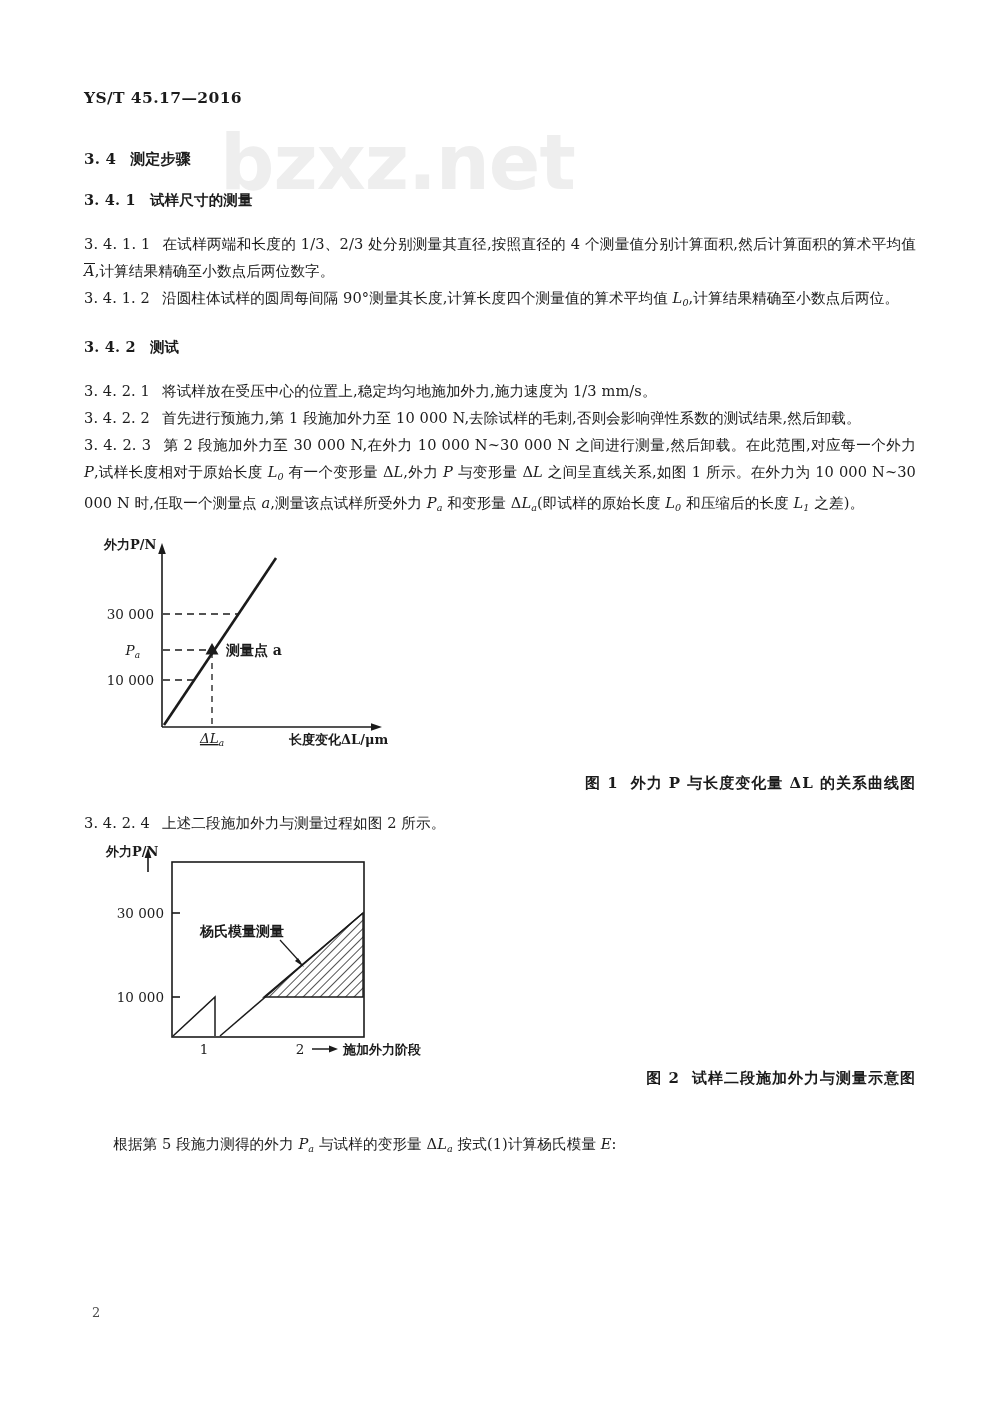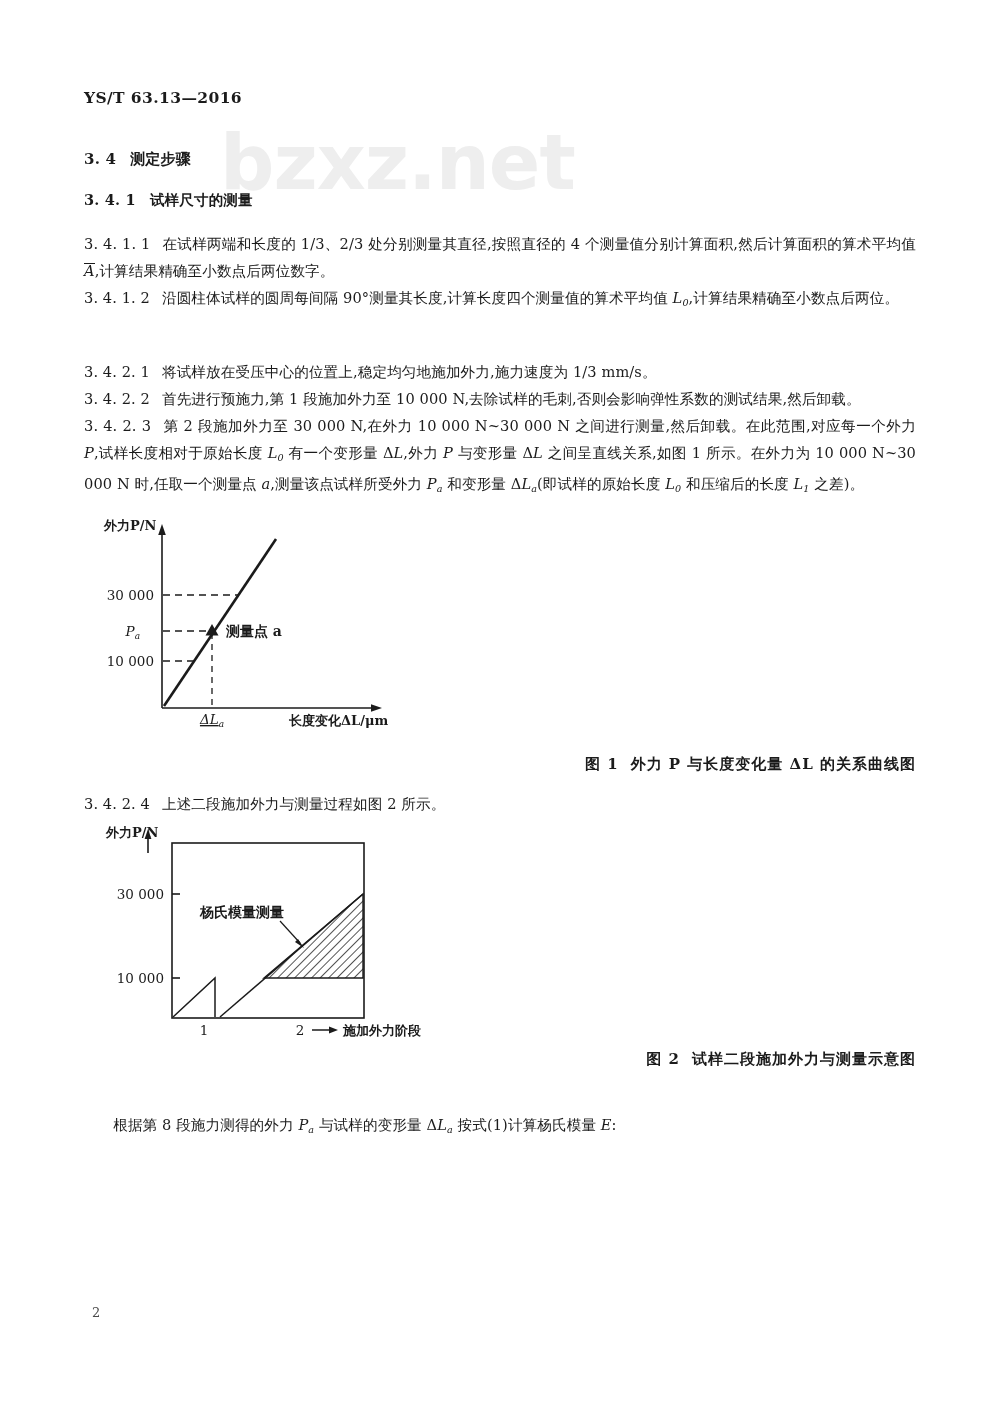--- a/index.html
+++ b/index.html
@@ -124,21 +124,21 @@
   .ticklab { font-size: 13.5px; }
   .itallab { font-size: 13.5px; font-style: italic; }
 </style>
 </head>
 <body>
 
 <div class="page">
 
   <div class="watermark">bzxz.net</div>
 
-  <div class="header">YS/T 63.13—2016</div>
+  <div class="header">YS/T 45.17—2016</div>
 
   <div class="content">
 
     <div class="h2">
       <span class="num">3. 4</span><span>测定步骤</span>
     </div>
 
     <div class="sp-a"></div>
 
     <div class="h3">
@@ -150,20 +150,23 @@
     <p class="para" style="margin:0;">
       <span class="num">3. 4. 1. 1</span><span>在试样两端和长度的 1/3、2/3 处分别测量其直径,按照直径的 4 个测量值分别计算面积,然后计算面积的算术平均值 </span><span class="ovl">A</span><span>,计算结果精确至小数点后两位数字。</span>
     </p>
 
     <p class="para" style="margin:0;">
       <span class="num">3. 4. 1. 2</span><span>沿圆柱体试样的圆周每间隔 90°测量其长度,计算长度四个测量值的算术平均值 </span><i class="v">L</i><sub class="s">0</sub><span>,计算结果精确至小数点后两位。</span>
     </p>
 
     <div class="sp-a"></div>
 
+    <div class="h3">
+      <span class="num">3. 4. 2</span><span>测试</span>
+    </div>
 
     <div class="sp-b"></div>
 
     <p class="para" style="margin:0;">
       <span class="num">3. 4. 2. 1</span><span>将试样放在受压中心的位置上,稳定均匀地施加外力,施力速度为 1/3 mm/s。</span>
     </p>
 
     <p class="para" style="margin:0;">
       <span class="num">3. 4. 2. 2</span><span>首先进行预施力,第 1 段施加外力至 10 000 N,去除试样的毛刺,否则会影响弹性系数的测试结果,然后卸载。</span>
     </p>
@@ -262,20 +265,20 @@
         <span class="fnum">图 2</span><span>试样二段施加外力与测量示意图</span>
       </div>
     </div>
 
     <div class="sp-a"></div>
 
 
     <div class="sp-b"></div>
 
     <p class="para indent" style="margin:0;">
-      <span>根据第 8 段施力测得的外力 </span><i class="v">P</i><sub class="s">a</sub><span> 与试样的变形量 Δ</span><i class="v">L</i><sub class="s">a</sub><span> 按式(1)计算杨氏模量 </span><i class="v">E</i><span>:</span>
+      <span>根据第 5 段施力测得的外力 </span><i class="v">P</i><sub class="s">a</sub><span> 与试样的变形量 Δ</span><i class="v">L</i><sub class="s">a</sub><span> 按式(1)计算杨氏模量 </span><i class="v">E</i><span>:</span>
     </p>
 
   </div>
 
   <div class="pagenum">2</div>
 
 </div>
 
 </body></html>

